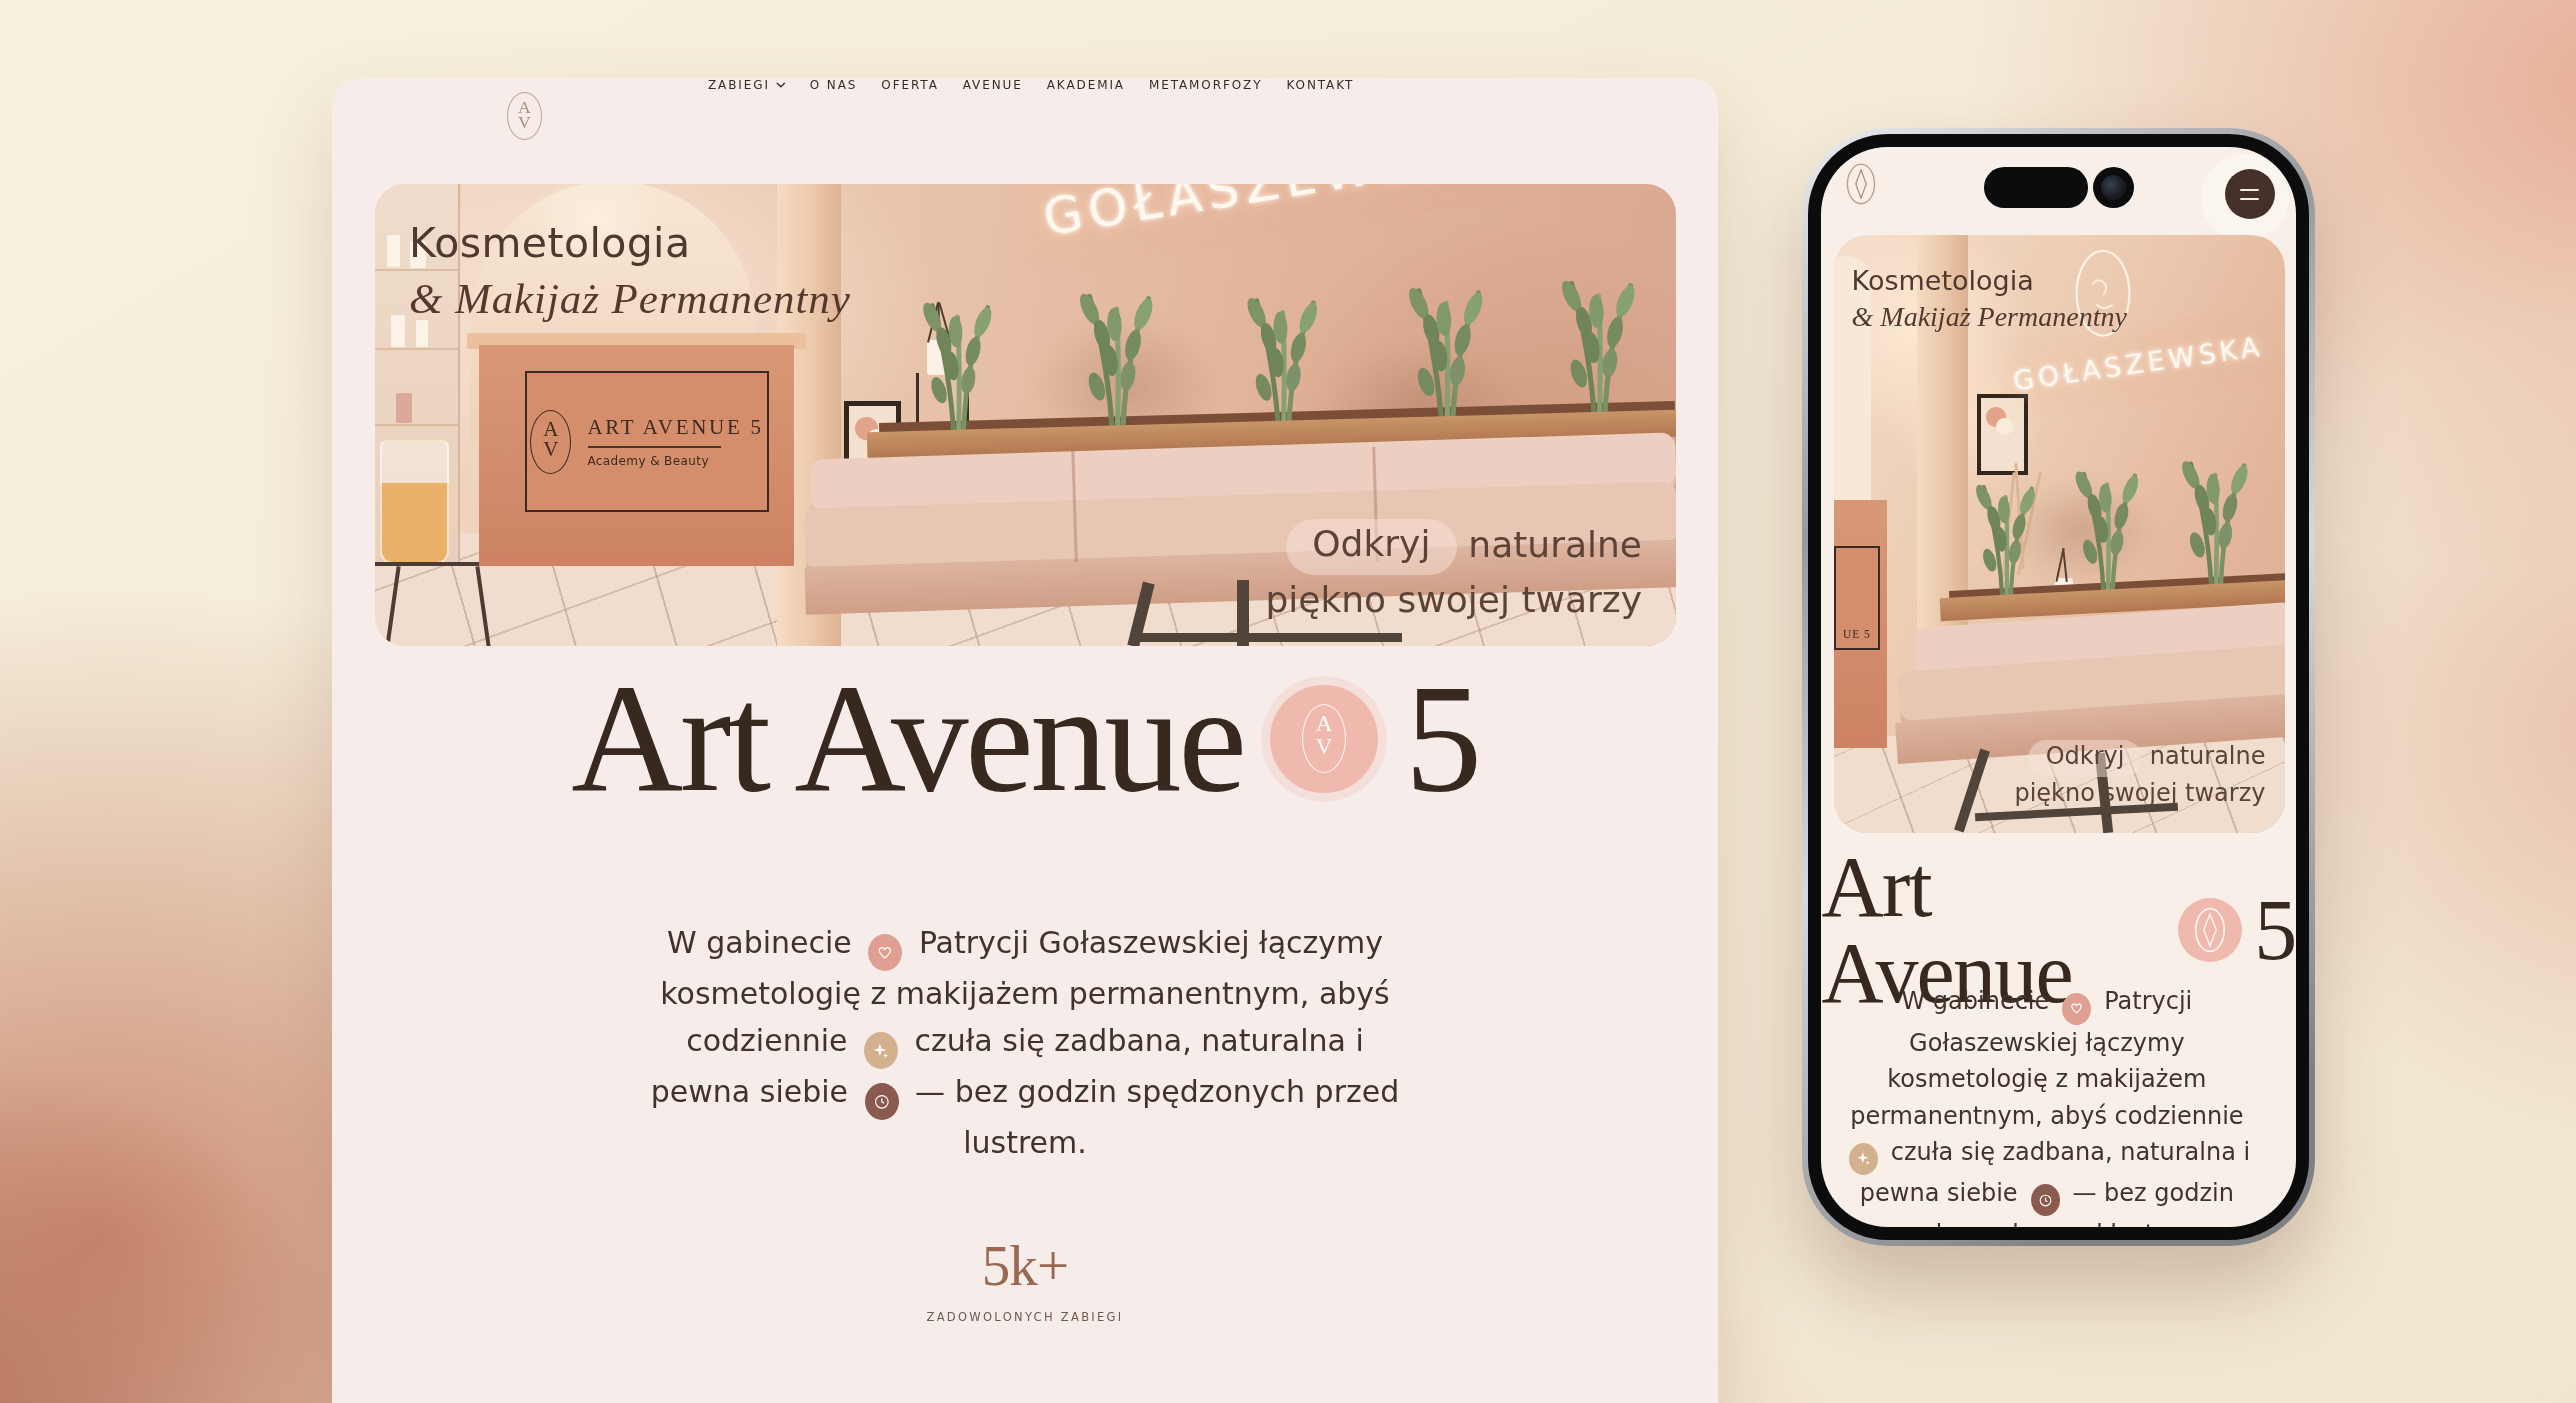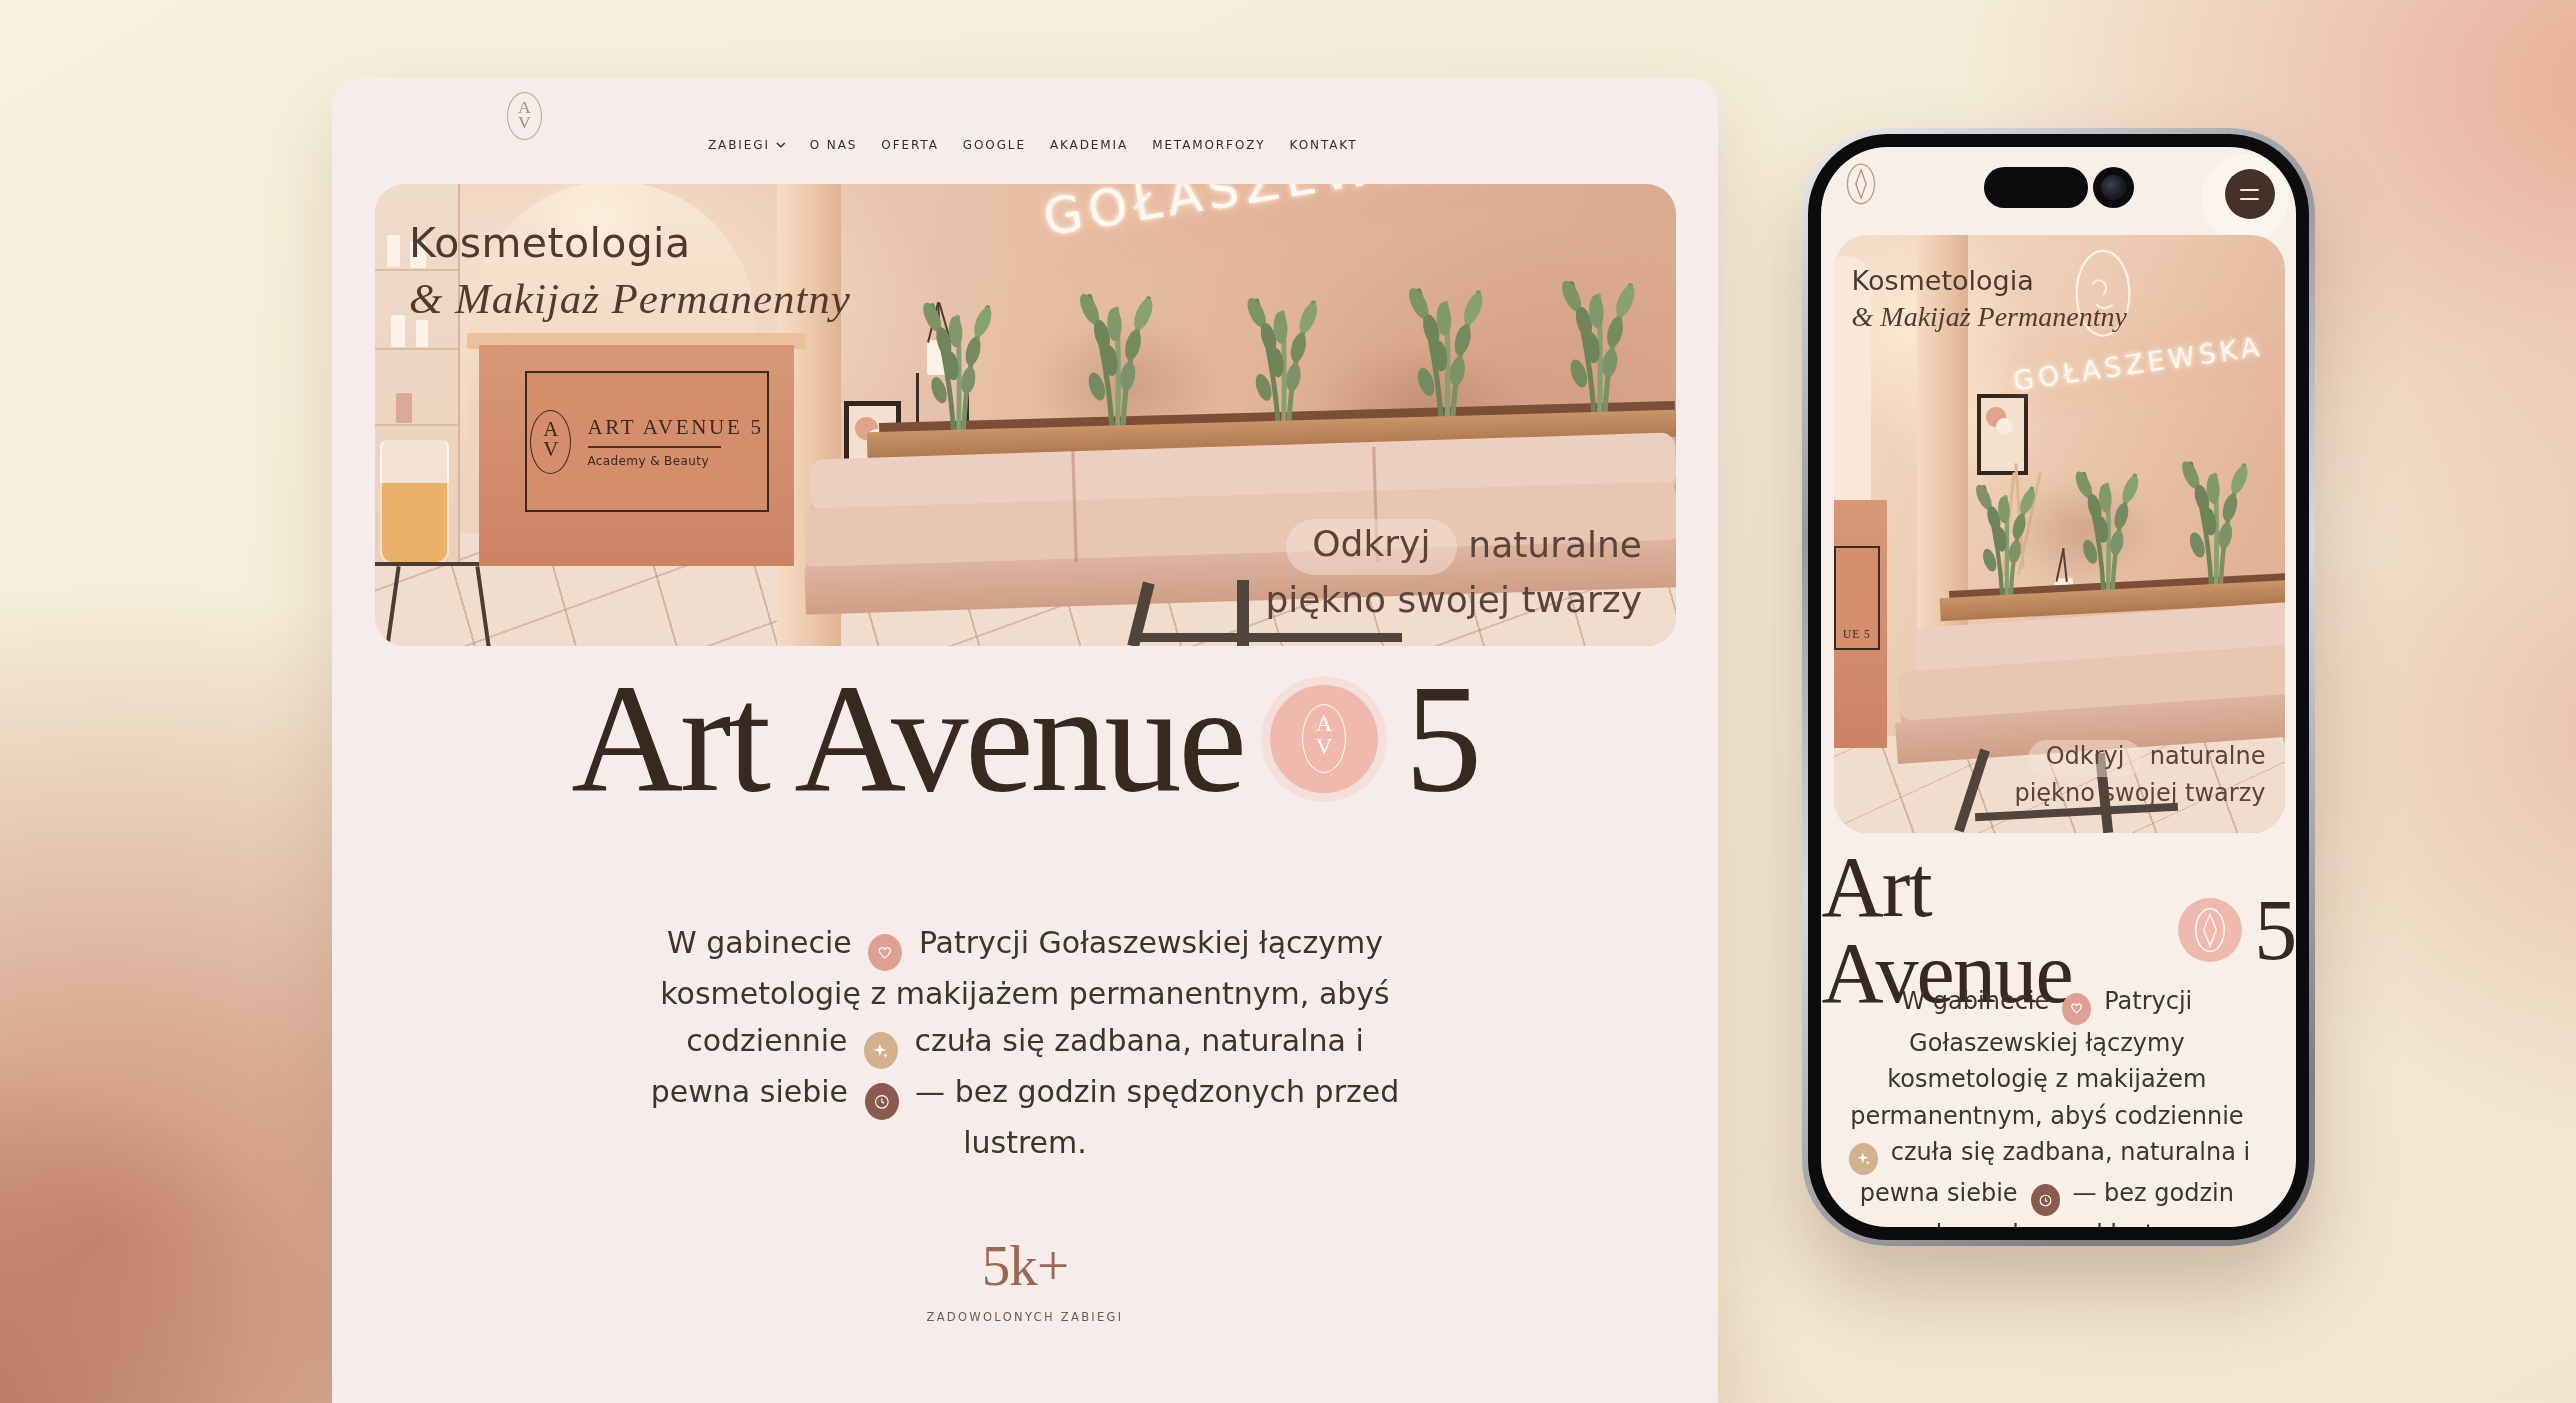--- a/index.html
+++ b/index.html
@@ -20,21 +20,21 @@
   .desktop{ position:absolute; left:332px; top:78px; width:1386px; height:1326px;
     background:#f6edea; border-radius:26.5px 26.5px 0 0; box-shadow:0 35px 80px rgba(120,66,46,.18); }
 
   
   .nav{ position:absolute; left:0; top:0; width:100%; height:74px; }
   .logo{ position:absolute; left:175px; top:14px; width:35px; height:48px; border:1.8px solid #c0a492;
     border-radius:50%; }
   .logo span{ position:absolute; left:0; right:0; text-align:center; font-family:"Liberation Serif",serif; color:#ab907c; }
   .logo .mg-a{ top:3.5px; font-size:17.7px; }
   .logo .mg-v{ top:18.6px; font-size:17.7px; }
-  .menu{ position:absolute; left:376px; top:0; height:74px; display:flex; align-items:flex-end; gap:24px; }
+  .menu{ position:absolute; left:376px; top:0; height:74px; display:flex; align-items:flex-start; gap:24px; }
   .menu a{ font-size:12px; letter-spacing:1.9px; color:#362c26; text-decoration:none; white-space:nowrap;
     display:flex; align-items:center; gap:6.2px; cursor:pointer; }
   .nav-right{ position:absolute; right:133px; top:0; height:74px; display:flex; align-items:center; gap:14px; }
   .nav-divider{ width:0.9px; height:26.5px; background:#d9c4b6; margin-right:5.3px; }
   .bag-btn{ width:41px; height:41px; border-radius:50%; background:#faf3ee; border:0.9px solid #e6d5c9;
     display:flex; align-items:center; justify-content:center; cursor:pointer; }
   .cta-btn{ background:#231d19; color:#f3ece1; border:none; border-radius:19.4px; padding:11.5px 25px;
     font-family:"DejaVu Sans",sans-serif; font-size:10.2px; letter-spacing:2.3px; cursor:pointer; }
 
   
@@ -238,21 +238,21 @@
       </div>
       <nav class="menu">
         <a>
           <span>ZABIEGI</span>
           <svg width="9.7" height="6.2" viewBox="0 0 11 7">
             <polyline points="1,1 5.5,5.5 10,1" fill="none" stroke="#362c26" stroke-width="1.6"></polyline>
           </svg>
         </a>
         <a>O NAS</a>
         <a>OFERTA</a>
-        <a>GOOGLE</a>
+        <a>AVENUE</a>
         <a>AKADEMIA</a>
         <a>METAMORFOZY</a>
         <a>KONTAKT</a>
       </nav>
     </header>
 
     <figure class="hero">
       <div class="hero-light"></div>
       <div class="hero-dark-right"></div>
       <div class="arch"></div>

